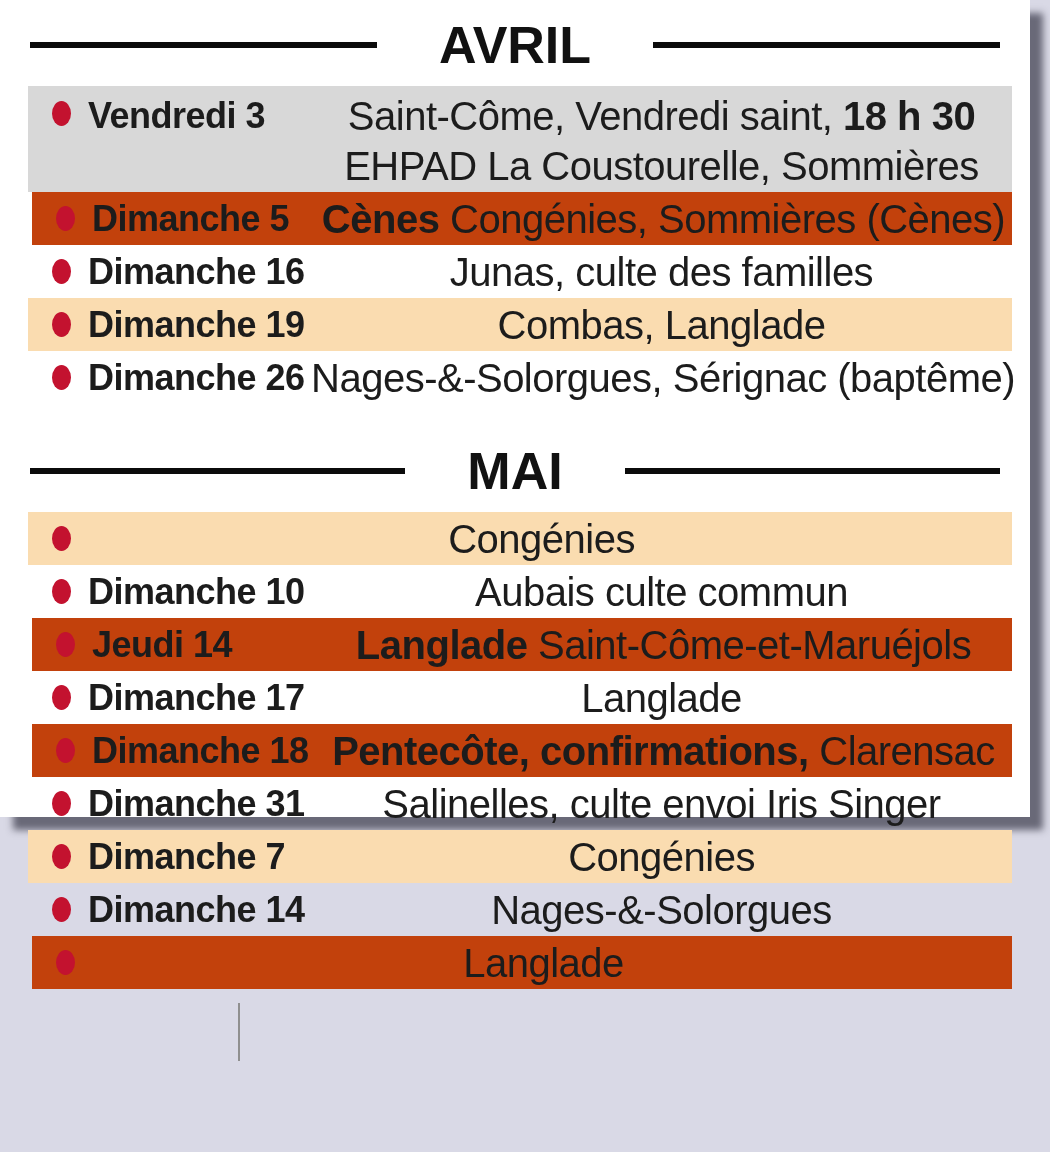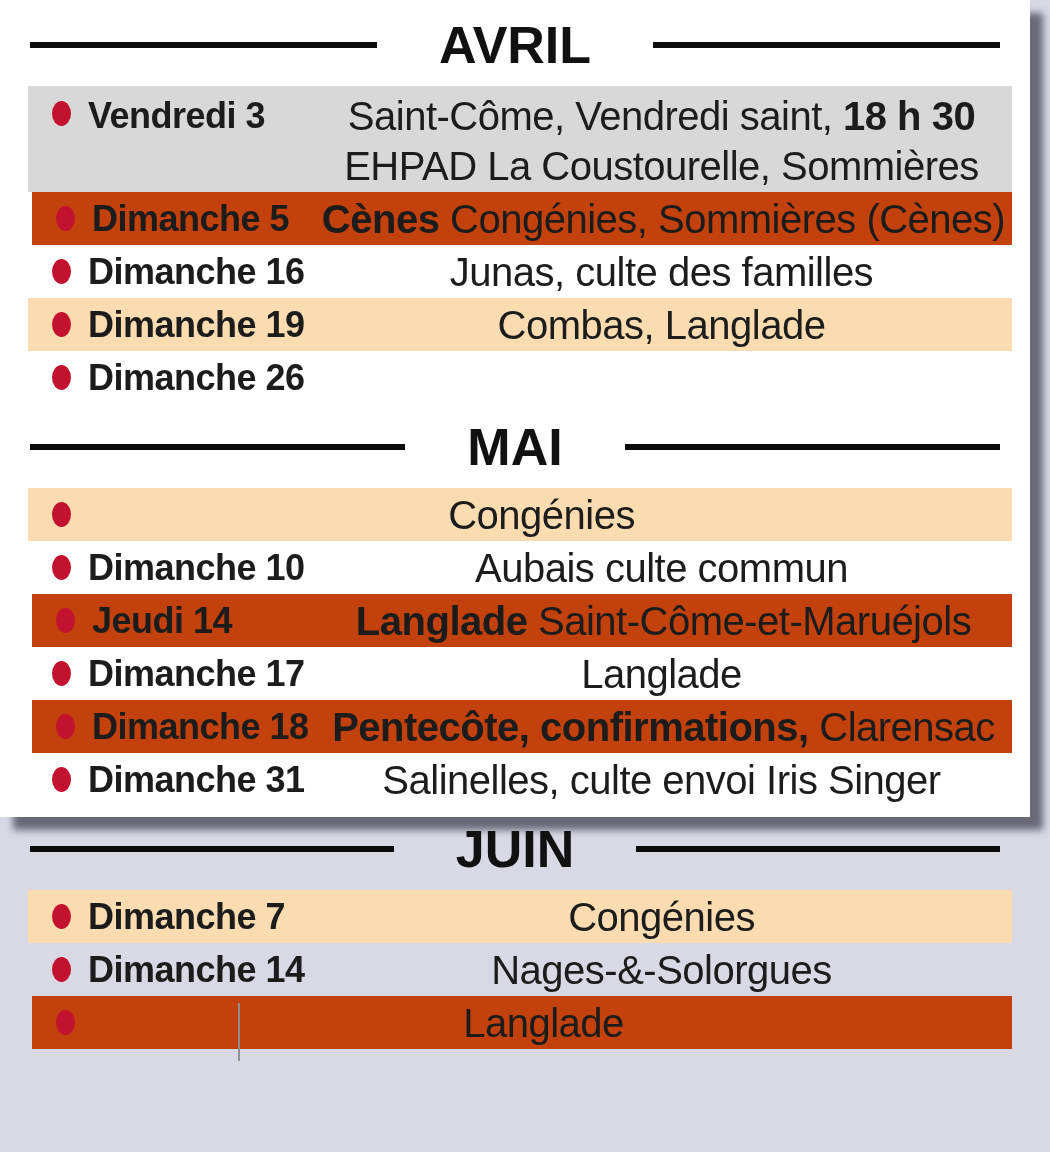--- a/index.html
+++ b/index.html
@@ -17,21 +17,21 @@
     padding-top:14px;
     box-sizing:border-box;
   }
   .month-header{
     display:flex;align-items:center;
     gap:62px;
     height:62px;
     padding:0 30px;
     margin:0 0 10px 0;
   }
-  section + section .month-header{margin-top:12px;align-items:center;}
+  section + section .month-header{margin-top:36px;align-items:center;}
   .rule{flex:1;height:6px;background:#0b0b0b;}
   .month-title{
     margin:0;
     font-size:52px;font-weight:bold;color:#111111;
     letter-spacing:0px;line-height:62px;
   }
   .row{
     display:flex;align-items:center;
     height:53px;
     margin:0 18px 0 28px;
@@ -109,20 +109,23 @@
         <div class="row hl-peach">
           <span class="bullet"></span>
           <span class="date">Dimanche 19</span>
           <span class="desc">
             <span class="line"><span class="seg">Combas, Langlade</span></span>
           </span>
         </div>
         <div class="row">
           <span class="bullet"></span>
           <span class="date">Dimanche 26</span>
+          <span class="desc">
+            <span class="line"><span class="seg">Nages-&amp;-Solorgues, Sérignac (baptême)</span></span>
+          </span>
         </div>
       </div>
     </section>
     <section>
       <div class="month-header">
         <span class="rule"></span>
         <h2 class="month-title">MAI</h2>
         <span class="rule"></span>
       </div>
       <div>
@@ -163,25 +166,20 @@
         <div class="row">
           <span class="bullet"></span>
           <span class="date">Dimanche 31</span>
           <span class="desc">
             <span class="line"><span class="seg">Salinelles, culte envoi Iris Singer</span></span>
           </span>
         </div>
       </div>
     </section>
     <section>
-      <div class="month-header">
-        <span class="rule"></span>
-        <h2 class="month-title">JUIN</h2>
-        <span class="rule"></span>
-      </div>
       <div>
         <div class="row hl-peach">
           <span class="bullet"></span>
           <span class="date">Dimanche 7</span>
           <span class="desc">
             <span class="line"><span class="seg">Congénies</span></span>
           </span>
         </div>
         <div class="row">
           <span class="bullet"></span>

